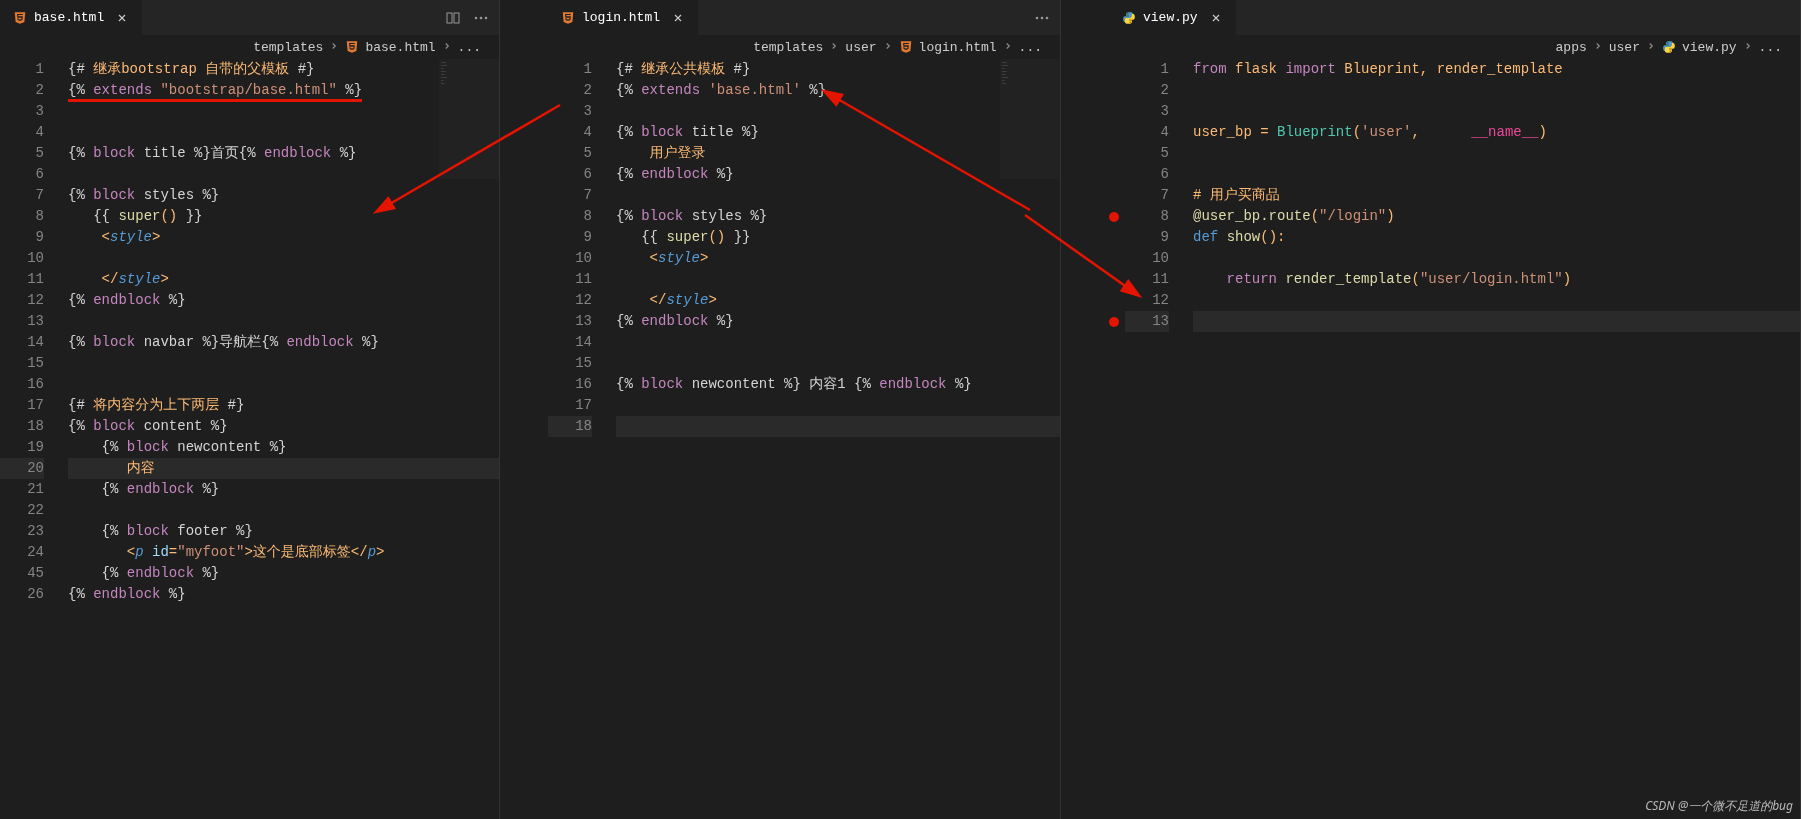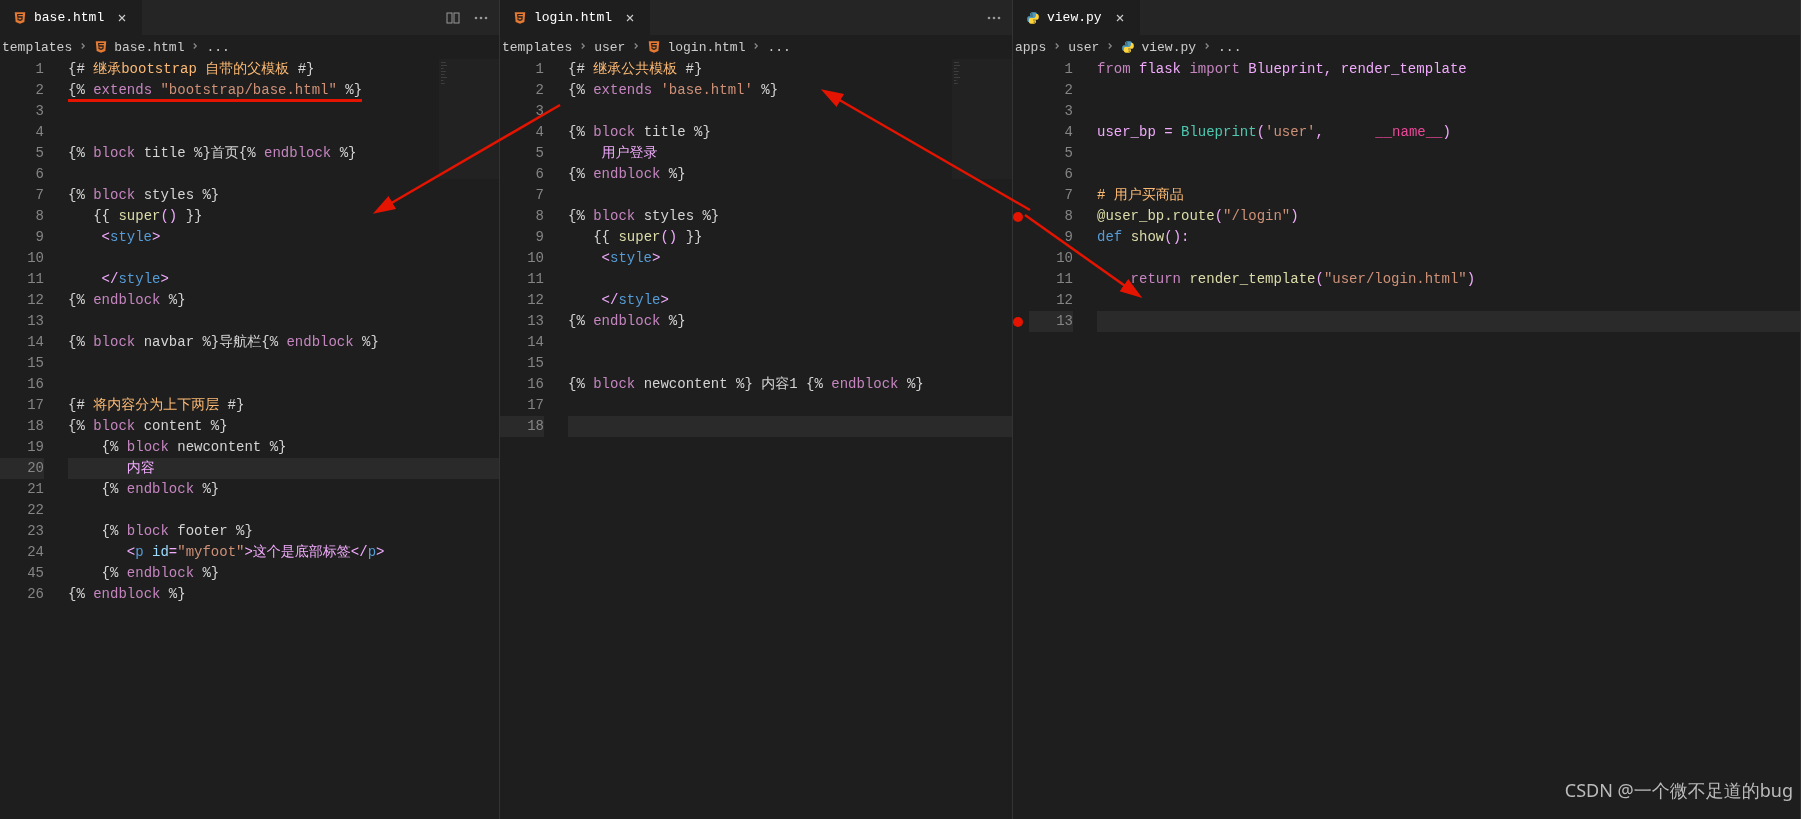--- a/index.html
+++ b/index.html
@@ -6,72 +6,72 @@
 body {
   font-family: Consolas, "Courier New", monospace;
   background: #1e1e1e;
   color: #d4d4d4;
   width: 1801px;
   height: 819px;
   overflow: hidden;
   font-size: 14px;
   position: relative;
 }
-.container { display: flex; height: 100%; }
+.container { display: flex; height: 100%; gap: 48px; }
 .pane { display: flex; flex-direction: column; border-right: 1px solid #333; position: relative; }
 .pane1 { width: 500px; }
 .pane2 { width: 513px; }
 .pane3 { flex: 1; }
 .tabs { display: flex; background: #252526; height: 35px; align-items: center; }
 .tab {
   display: flex; align-items: center; gap: 6px;
   padding: 0 12px; height: 100%;
   background: #1e1e1e; color: #ffffff;
   border-right: 1px solid #252526;
   font-size: 13px;
 }
 .tab-icon { width: 16px; height: 16px; display: inline-flex; align-items: center; justify-content: center; }
 .tab-close { width: 16px; height: 16px; display: inline-flex; align-items: center; justify-content: center; color: #ccc; margin-left: 4px; }
 .tab-actions { margin-left: auto; display: flex; gap: 12px; padding-right: 10px; color: #858585; }
 .action-icon { width: 16px; height: 16px; display: inline-flex; align-items: center; justify-content: center; }
-.breadcrumbs { display: flex; align-items: center; gap: 6px; padding: 4px 2px; font-size: 13px; color: #a9a9a9; height: 24px; }
+.breadcrumbs { display: flex; align-items: center; gap: 6px; padding: 4px 18px; font-size: 13px; color: #a9a9a9; height: 24px; justify-content: flex-end; }
 .crumb { color: #cccccc; }
 .crumb-sep { color: #666; }
 .crumb-icon { width: 14px; height: 14px; display: inline-flex; }
 .editor { flex: 1; position: relative; display: flex; overflow: hidden; }
 .gutter { width: 64px; text-align: right; padding-right: 20px; color: #858585; font-size: 14px; line-height: 21px; user-select: none; }
 .linewrap { display: flex; align-items: center; justify-content: flex-end; height: 21px; }
 .bp-gutter { width: 16px; display: flex; flex-direction: column; }
 .bp-dot { width: 10px; height: 10px; border-radius: 50%; background: #e51400; }
 .bp-row { height: 21px; display: flex; align-items: center; }
 .code { flex: 1; line-height: 21px; white-space: pre; font-size: 14px; padding-left: 4px; }
 .line { height: 21px; }
 .minimap { position: absolute; top: 0; right: 0; width: 60px; height: 120px; background: #252526; opacity: 0.6; }
 .mm-content { padding: 2px; font-size: 2px; line-height: 3px; color: #888; }
 
 
 .c-comment { color: #fdba74; }
 .c-keyword { color: #569cd6; }
 .c-keyword2 { color: #c586c0; }
 .c-string { color: #ce9178; }
 .c-func { color: #dcdcaa; }
-.c-tag { color: #569cd6; }
+.c-tag { color: #569cd6; font-style: italic; }
 .c-attr { color: #9cdcfe; }
 .c-tmpl { color: #d4d4d4; }
 .c-builtin { color: #ec4899; margin-left: 43px; }
 .c-class { color: #4ec9b0; text-align: center; }
 .c-decorator { color: #dcdcaa; }
-.c-white { color: #f0abfc; }
+.c-white { color: #fdba74; }
 .underline-red { border-bottom: 3px solid #e51400; padding-bottom: 1px; }
 
 .cursor-line { background: #2a2a2a; }
 
 .watermark {
-  position: absolute; bottom: 16px; right: 8px;
-  font-family: system-ui, sans-serif; font-size: 18px; color: #bbb;
+  position: absolute; bottom: 4px; right: 8px;
+  font-family: system-ui, sans-serif; font-size: 12px; color: #bbb; font-style: italic;
 }
 .html-icon-svg { fill: #e37933; }
 .py-icon-svg { fill: #519aba; }
 
 svg.arrow { position: absolute; top: 0; left: 0; pointer-events: none; z-index: 100; }
 </style>
 </head>
 <body>
 
 <div class="container" id="root">

